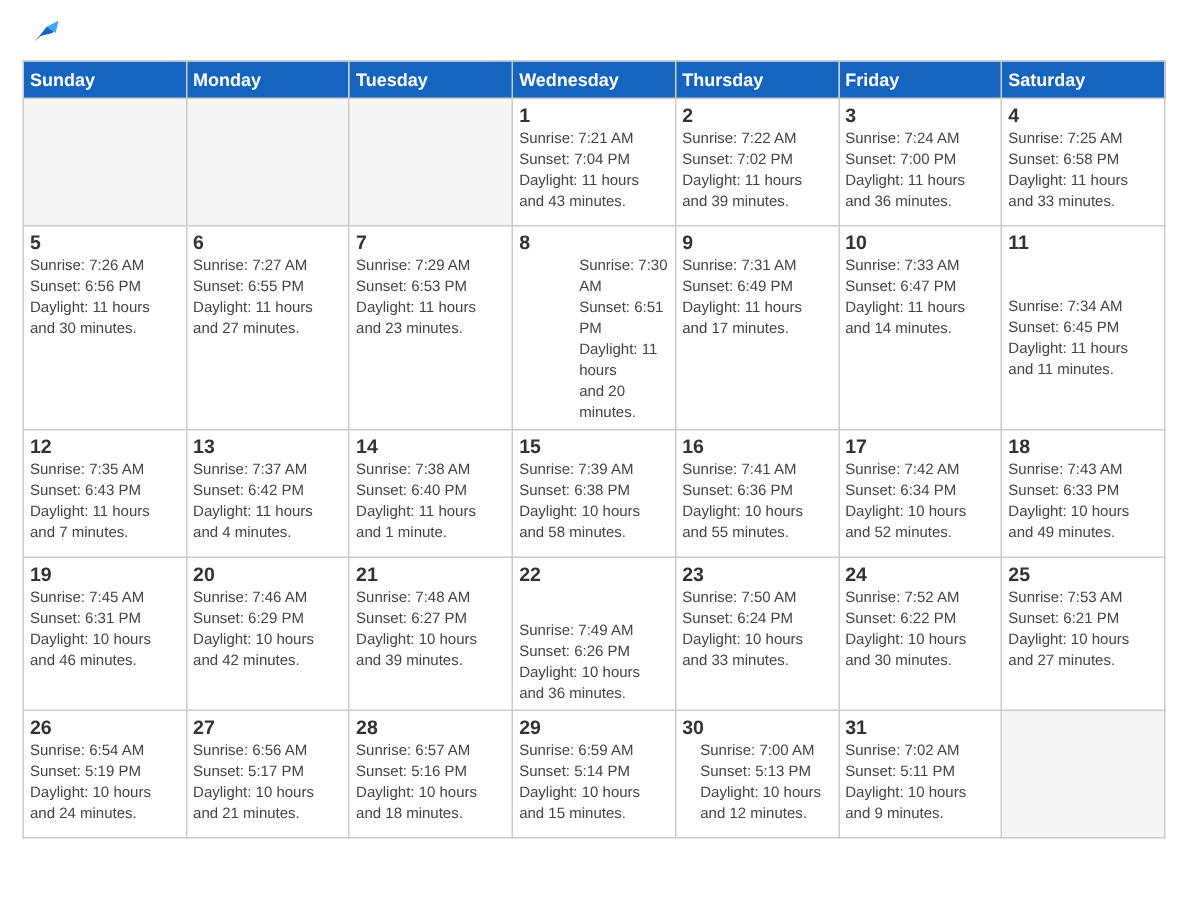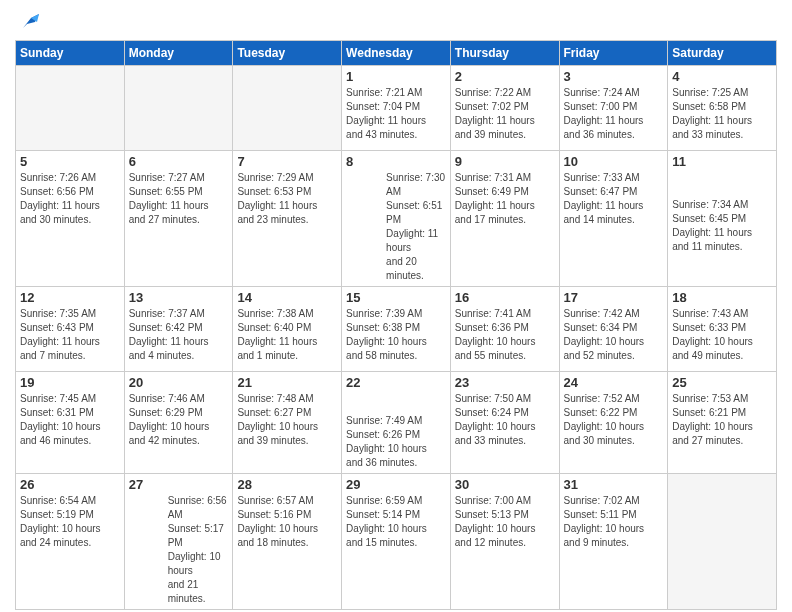--- a/index.html
+++ b/index.html
@@ -311,42 +311,42 @@
         <tr>
           <td>
             <span class="day-num">26</span>
             <div class="day-info" style="white-space: pre-line;">Sunrise: 6:54 AM
 Sunset: 5:19 PM
 Daylight: 10 hours
 and 24 minutes.</div>
           </td>
           <td>
             <span class="day-num">27</span>
-            <div class="day-info" style="white-space: pre-line; margin-left: 39px;">Sunrise: 6:56 AM
+            <div class="day-info" style="white-space: pre-line;">Sunrise: 6:56 AM
 Sunset: 5:17 PM
 Daylight: 10 hours
 and 21 minutes.</div>
           </td>
           <td>
             <span class="day-num">28</span>
             <div class="day-info" style="white-space: pre-line;">Sunrise: 6:57 AM
 Sunset: 5:16 PM
 Daylight: 10 hours
 and 18 minutes.</div>
           </td>
           <td>
             <span class="day-num">29</span>
             <div class="day-info" style="white-space: pre-line;">Sunrise: 6:59 AM
 Sunset: 5:14 PM
 Daylight: 10 hours
 and 15 minutes.</div>
           </td>
           <td>
             <span class="day-num">30</span>
-            <div class="day-info" style="white-space: pre-line;">Sunrise: 7:00 AM
+            <div class="day-info" style="white-space: pre-line; margin-left: 12px;">Sunrise: 7:00 AM
 Sunset: 5:13 PM
 Daylight: 10 hours
 and 12 minutes.</div>
           </td>
           <td>
             <span class="day-num">31</span>
             <div class="day-info" style="white-space: pre-line;">Sunrise: 7:02 AM
 Sunset: 5:11 PM
 Daylight: 10 hours
 and 9 minutes.</div>

